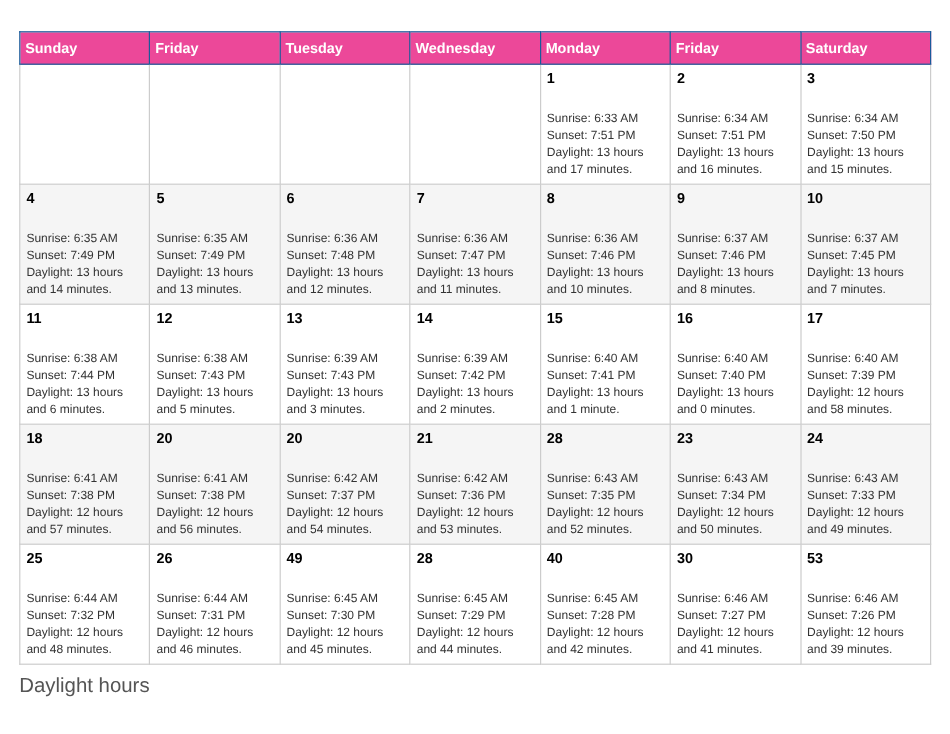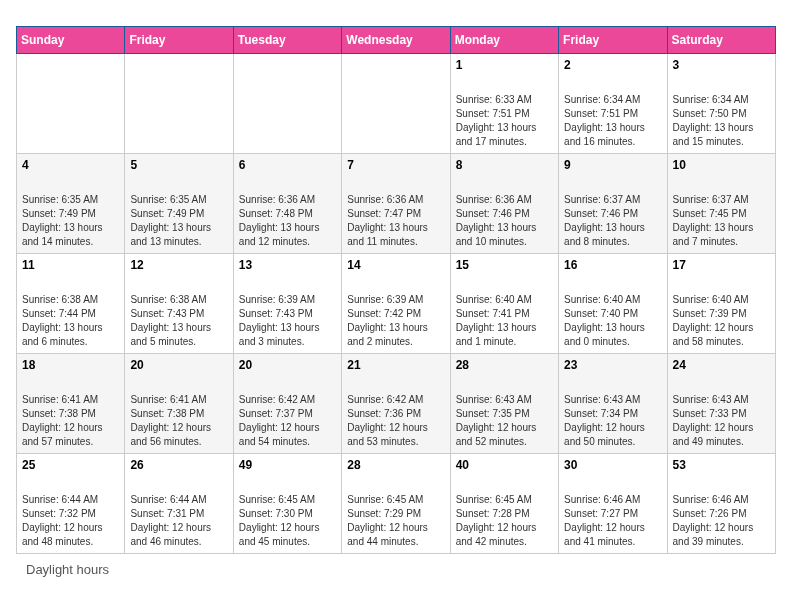--- a/index.html
+++ b/index.html
@@ -80,23 +80,22 @@
       font-size: 10px;
       color: #333;
       line-height: 1.4;
       margin-top: 21px;
     }
     .empty-cell {
       background: #fff !important;
     }
     .footer {
       margin-top: 8px;
-      font-size: 13px;
+      font-size: 17px;
       color: #555;
-      margin-left: 10px;
     }
   </style>
 </head>
 <body>
 
 <div class="header">
 </div>
 
 <table class="calendar">
   <thead>

